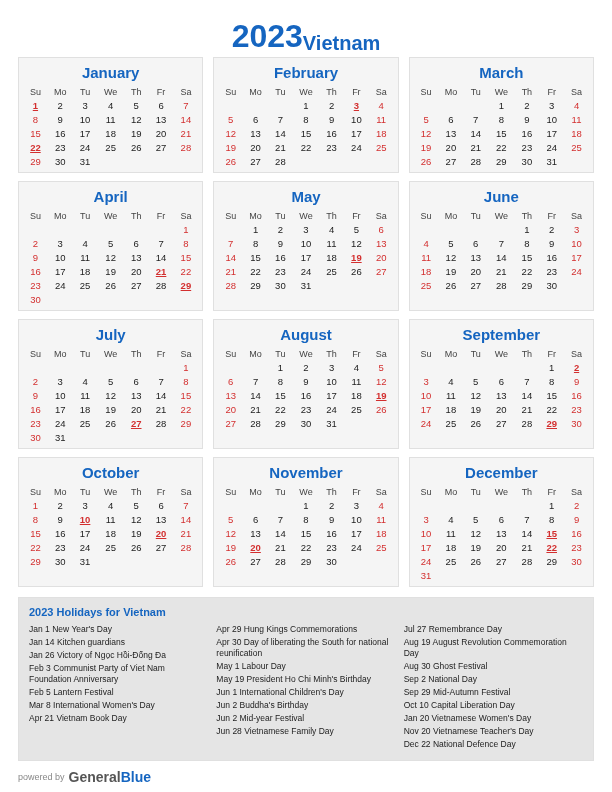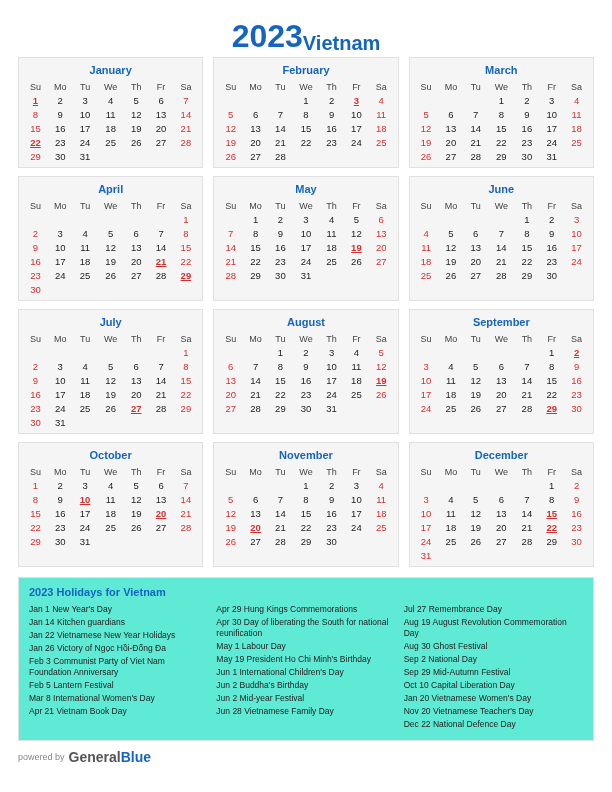--- a/index.html
+++ b/index.html
@@ -33,21 +33,21 @@
       grid-template-columns: 1fr 1fr 1fr;
       gap: 8px 10px;
     }
     .month-block {
       background: #f5f5f5;
       border: 1px solid #e0e0e0;
       padding: 4px 4px 4px 4px;
     }
     .month-title {
       text-align: center;
-      font-size: 11px;
+      font-size: 15px;
       font-weight: bold;
       color: #1565C0;
       margin-bottom: 3px;
       padding: 2px 0;
     }
     .cal-table {
       width: 100%;
       border-collapse: collapse;
     }
     .cal-table th {
@@ -61,21 +61,21 @@
       font-size: 9.5px;
       text-align: center;
       padding: 1.5px 1px;
       color: #222;
     }
     .cal-table td.sun { color: #d32f2f; }
     .cal-table td.sat { color: #d32f2f; }
     .cal-table td.holiday { color: #d32f2f; font-weight: bold; }
     .holidays-section {
       margin-top: 10px;
-      background: #5eead4;
+      background: #e5e5e5;
       border: 1px solid #e0e0e0;
       padding: 8px 10px;
     }
     .holidays-title {
       font-size: 11px;
       font-weight: bold;
       color: #1565C0;
       margin-bottom: 6px;
     }
     .holidays-columns {
@@ -902,21 +902,20 @@
       </table>
     </div>
   </div>
 
 <div class="holidays-section">
   <div class="holidays-title">2023 Holidays for Vietnam</div>
   <div class="holidays-columns" id="holidays-columns">
   <div>
         <div class="holiday-item"><span class="hdate">Jan 1</span> <span>New Year's Day</span></div>
         <div class="holiday-item"><span class="hdate">Jan 14</span> <span>Kitchen guardians</span></div>
-        <div class="holiday-item"><span class="hdate">Jan 22</span> <span>Vietnamese New Year Holidays</span></div>
         <div class="holiday-item"><span class="hdate">Jan 26</span> <span>Victory of Ngọc Hồi-Đống Đa</span></div>
         <div class="holiday-item"><span class="hdate">Feb 3</span> <span>Communist Party of Viet Nam Foundation Anniversary</span></div>
         <div class="holiday-item"><span class="hdate">Feb 5</span> <span>Lantern Festival</span></div>
         <div class="holiday-item"><span class="hdate">Mar 8</span> <span>International Women's Day</span></div>
         <div class="holiday-item"><span class="hdate">Apr 21</span> <span>Vietnam Book Day</span></div>
       </div>
       <div>
         <div class="holiday-item"><span class="hdate">Apr 29</span> <span>Hung Kings Commemorations</span></div>
         <div class="holiday-item"><span class="hdate">Apr 30</span> <span>Day of liberating the South for national reunification</span></div>
         <div class="holiday-item"><span class="hdate">May 1</span> <span>Labour Day</span></div>

